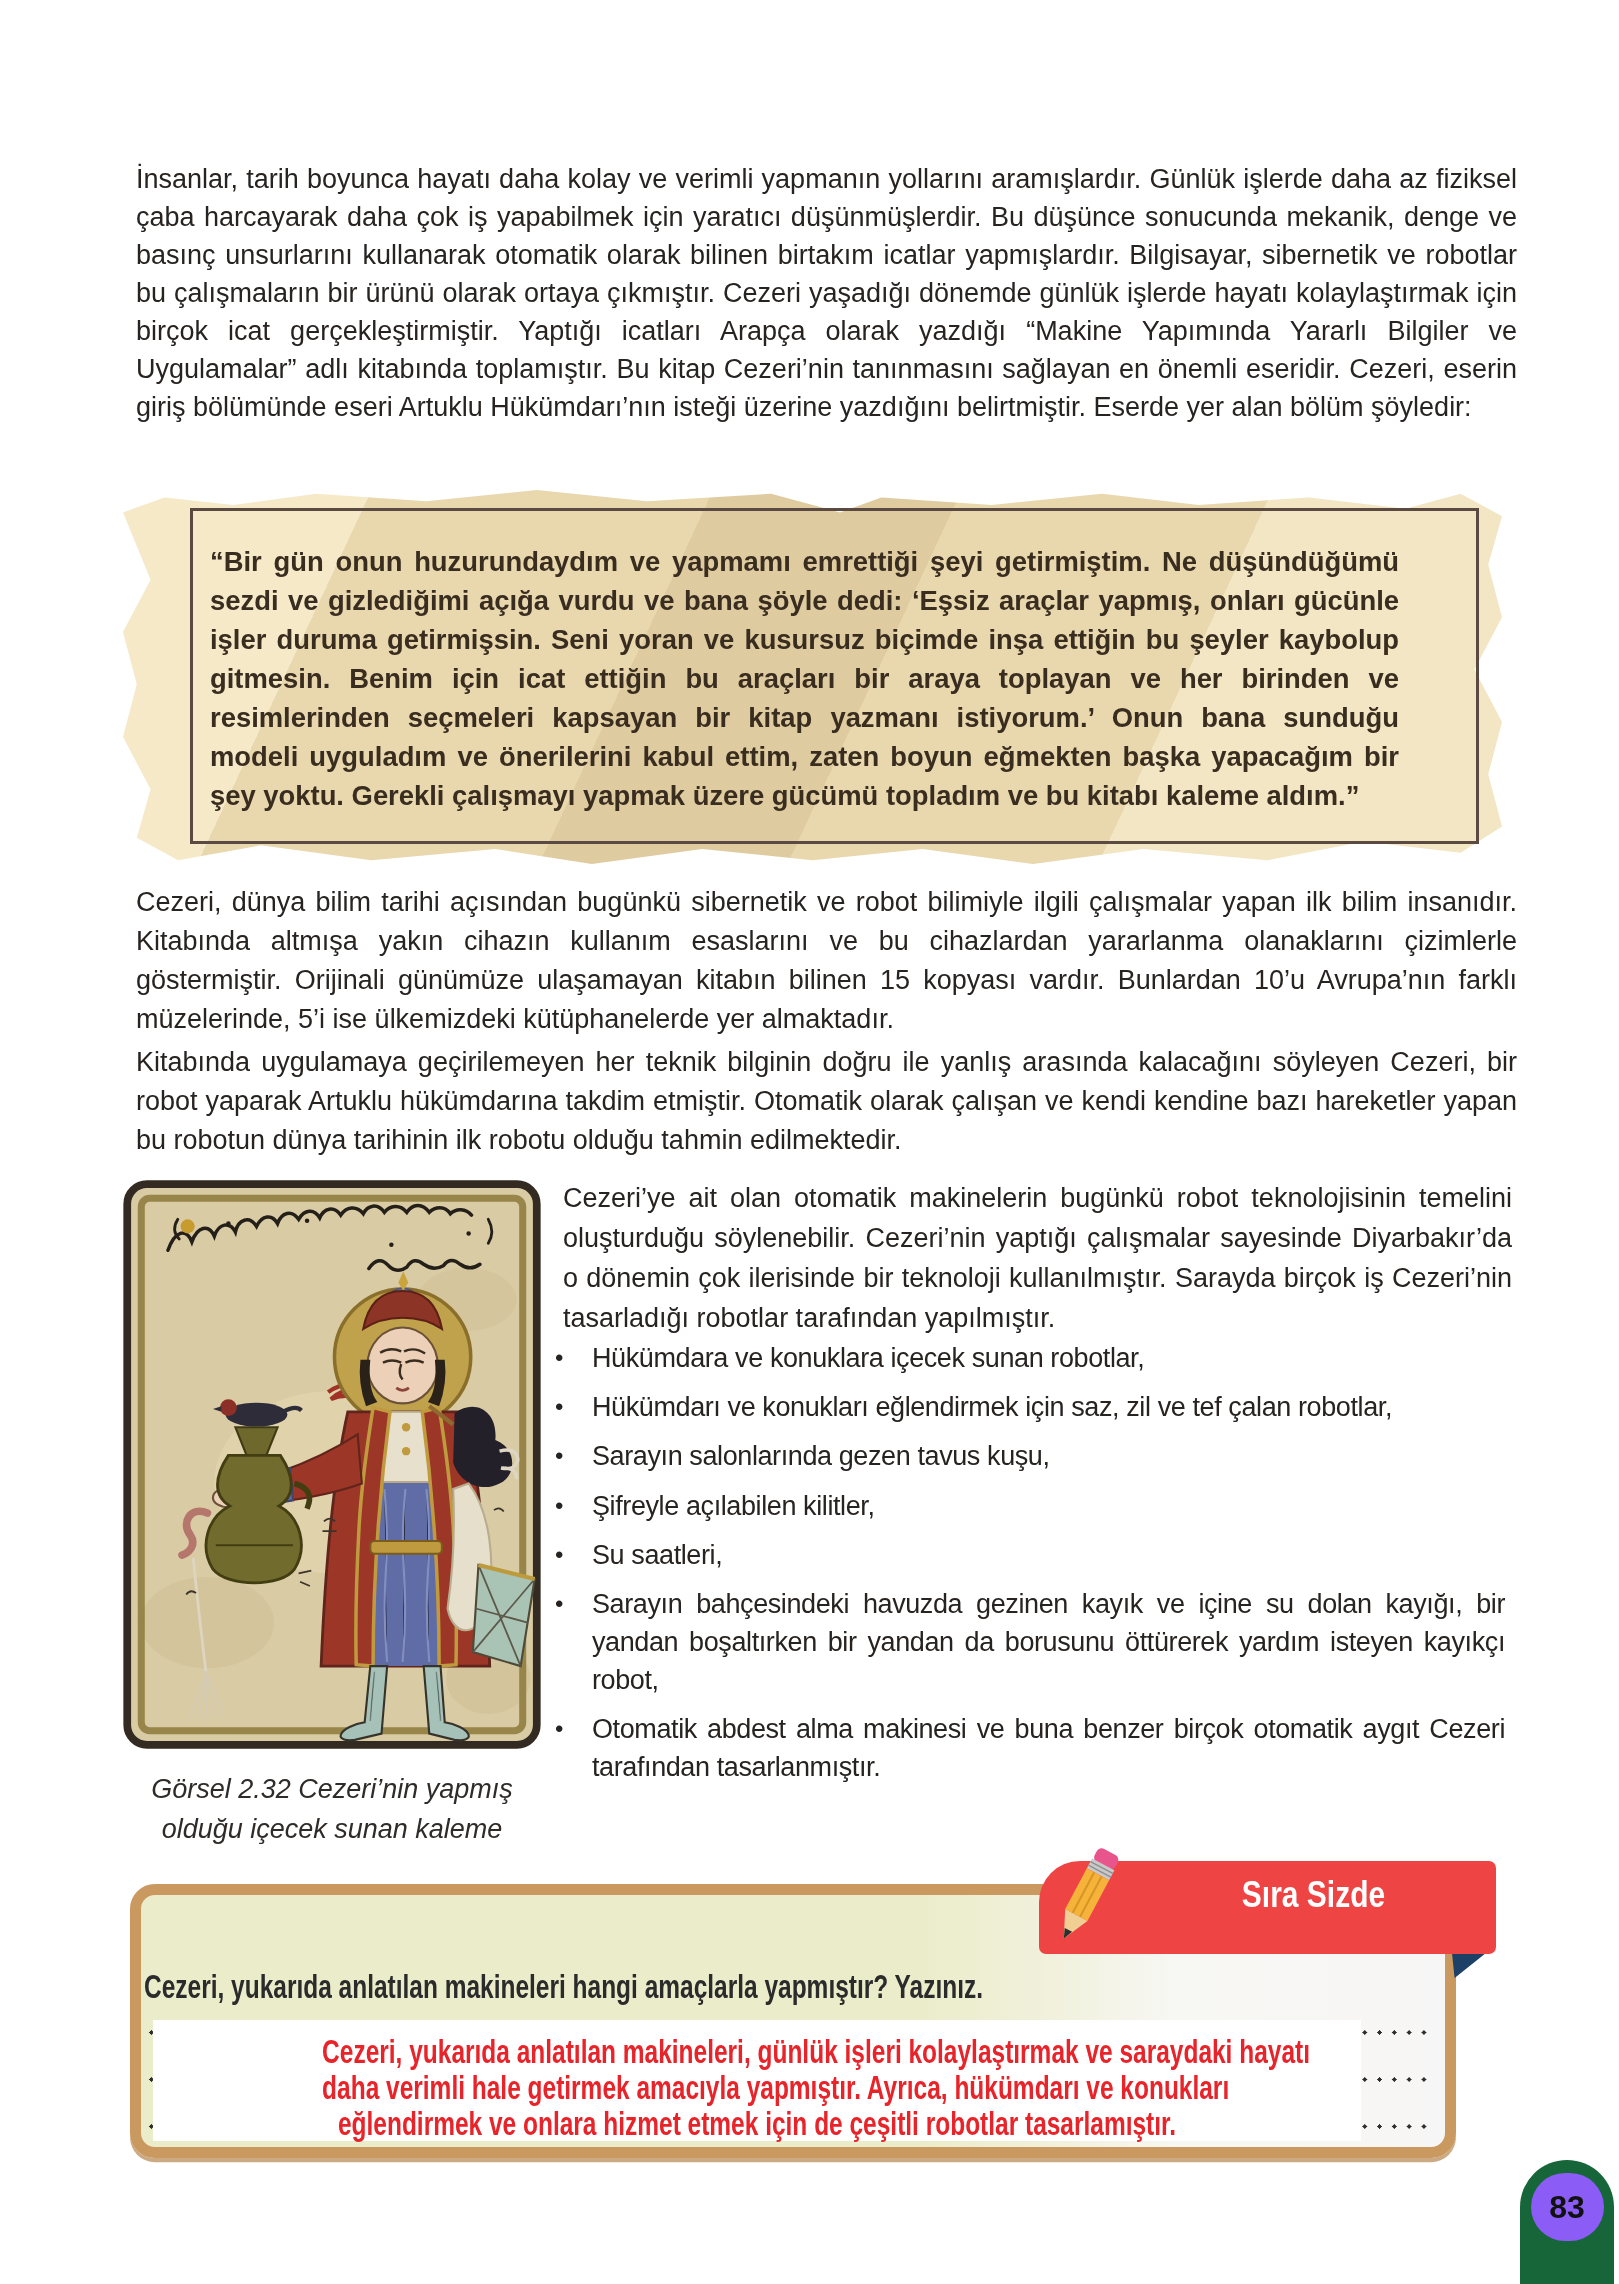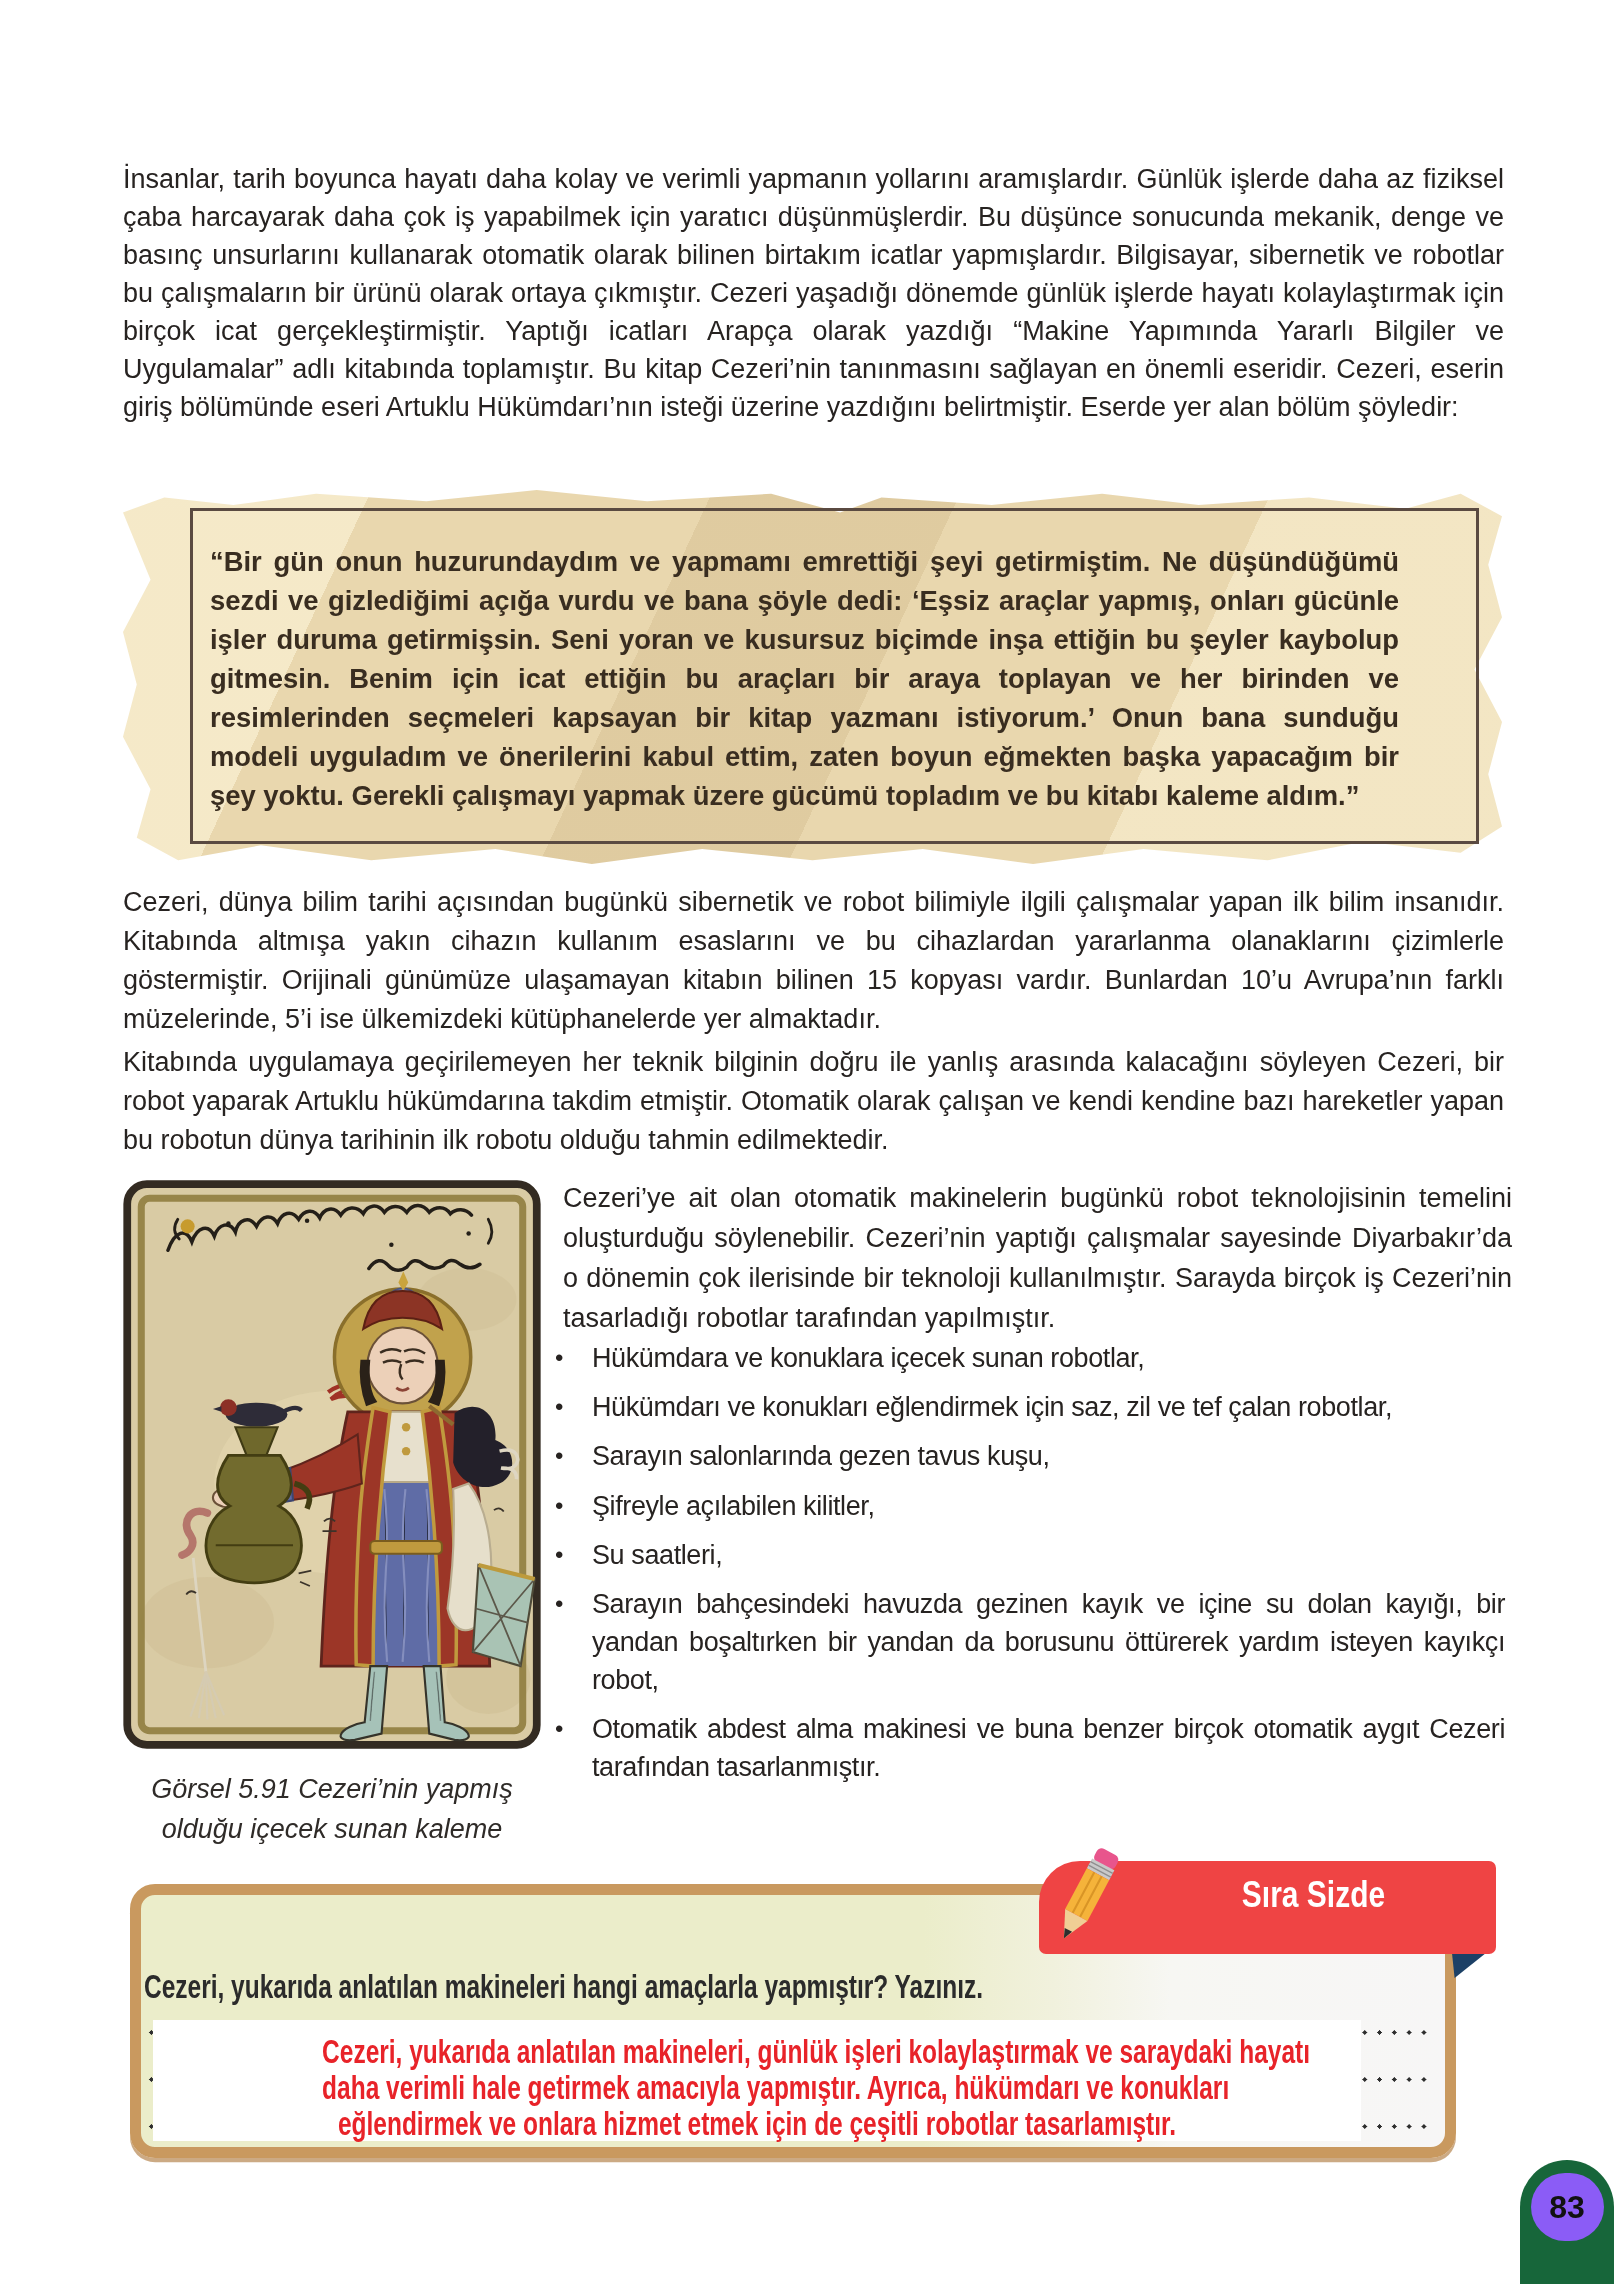--- a/index.html
+++ b/index.html
@@ -2,21 +2,21 @@
 <html lang="tr" style="font-size:11.2px"><head>
 <meta charset="utf-8">
 <style>
   html,body{margin:0;padding:0;}
   body{
     width:1620px;height:2284px;position:relative;background:#ffffff;overflow:hidden;
     font-family:"Liberation Sans","DejaVu Sans",sans-serif;color:#272321;
   }
   .abs{position:absolute;}
   
-  .bodytext{font-size:27px;line-height:38px;text-align:justify;color:#272321;}
+  .bodytext{font-size:27px;line-height:38px;text-align:justify;color:#272321;margin-left:13px;}
   .p1{left:123px;top:160px;width:1381px;}
   .p2{left:123px;top:883px;width:1381px;line-height:39px;}
   .p3{left:123px;top:1043px;width:1381px;line-height:39px;}
   
   .parchment{
     left:123px;top:490px;width:1379px;height:374px;
     background:
       linear-gradient(115deg, rgba(255,248,222,.55) 0 16%, rgba(255,255,255,0) 16% 38%,
         rgba(201,176,128,.30) 38% 54%, rgba(255,255,255,0) 54% 74%, rgba(255,248,222,.45) 74% 100%),
       #e9d7ae;
@@ -178,21 +178,21 @@
 
     <g stroke="#3a332a" stroke-width="2.5" fill="none">
       <path d="M286 486 q8 -8 16 0 M284 500 l20 0"></path>
       <path d="M250 560 l18 -4 M252 572 l14 6"></path>
       <path d="M528 470 q8 -6 14 2"></path>
       <path d="M90 590 q6 -8 14 -2"></path>
     </g>
   </svg>
 </div>
 <div class="abs caption">
-  <span>Görsel 5.91 Cezeri’nin yapmış</span><br>
+  <span>Görsel 2.32 Cezeri’nin yapmış</span><br>
   <span>olduğu içecek sunan kaleme</span>
 </div>
 
 <div class="abs rcol-par">Cezeri’ye ait olan otomatik makinelerin bugünkü robot teknolojisinin temelini oluşturduğu söylenebilir. Cezeri’nin yaptığı çalışmalar sayesinde Diyarbakır’da o dönemin çok ilerisinde bir teknoloji kullanılmıştır. Sarayda birçok iş Cezeri’nin tasarladığı robotlar tarafından yapılmıştır.</div>
 <ul class="abs bullets">
   <li>
       <span class="dot">•</span>
       <span class="txt">Hükümdara ve konuklara içecek sunan robotlar,</span>
     </li>
   <li>

